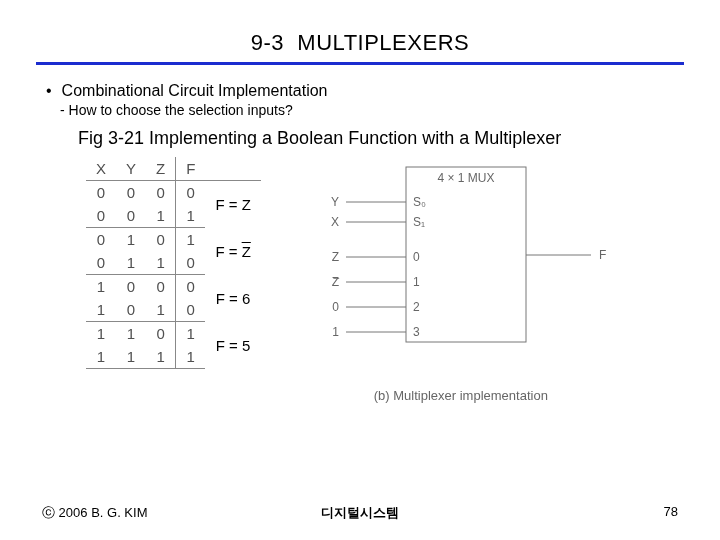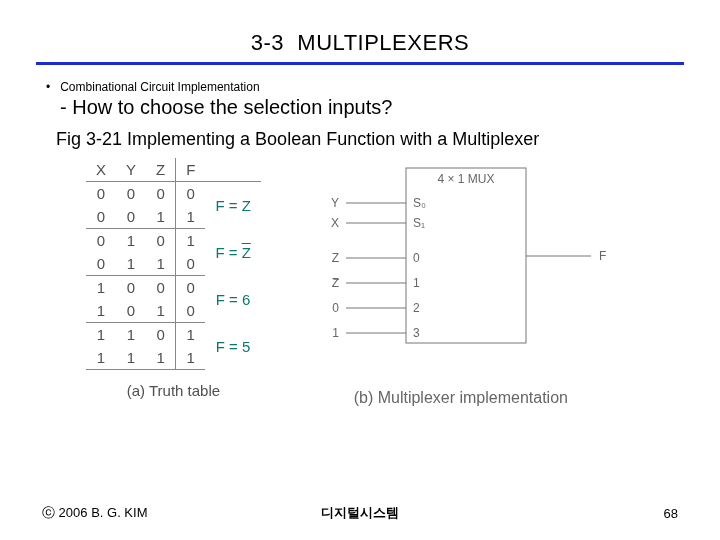--- a/index.html
+++ b/index.html
@@ -35,29 +35,29 @@
   ul.bullets {
     margin: 6px 0 0 10px;
     padding: 0;
     list-style: none;
   }
   ul.bullets > li::before {
     content: "•";
     margin-right: 10px;
   }
   ul.bullets > li {
-    font-size: 12px;
+    font-size: 16px;
     line-height: 1.45;
   }
   .sub {
     margin-left: 24px;
-    font-size: 20px;
+    font-size: 14px;
   }
   .figcap {
-    margin: 10px 0 8px 20px;
+    margin: 10px 0 8px 42px;
     font-size: 18px;
   }
   .figure-row {
     display: flex;
     align-items: flex-start;
   }
   
   .tt-wrap {
     margin-left: 50px;
     color: #555;
@@ -84,56 +84,55 @@
   .tt-wrap .label {
     text-align: center;
     font-size: 15px;
     color: #505050;
     margin-top: 12px;
   }
   .fcol {
     padding-left: 6px;
     white-space: nowrap;
     font-size: 15px;
-    color: #0f766e;
+    color: #000000;
     vertical-align: middle;
   }
   .bar { text-decoration: overline; }
 
   
   .mux-wrap {
     margin-left: 50px;
     position: relative;
     font-size: 12px;
     color: #555;
   }
   .mux-wrap .label {
     text-align: center;
-    font-size: 16px;
+    font-size: 13px;
     color: #666;
     margin-top: 18px;
   }
   .footer {
     position: absolute;
     left: 0; right: 0; bottom: 18px;
     display: flex;
     justify-content: space-between;
     padding: 0 42px;
     font-size: 13px;
-    align-items: center;
   }
   .footer .mid { position: absolute; left: 50%; transform: translateX(-50%); font-weight: bold; }
   svg text { font-family: Arial, sans-serif; fill: #666; }
 </style>
 </head>
 <body>
 
 <div class="slide">
   <div class="title">
-    <span>3-3</span>&nbsp;&nbsp;<span class="caps">MULTIPLEXERS</span>
+    <span>9-3</span>&nbsp;&nbsp;<span class="caps">MULTIPLEXERS</span>
   </div>
   <div class="hr"></div>
 
   <ul class="bullets">
     <li><span>Combinational Circuit Implementation</span></li>
   </ul>
   <div class="sub">- How to choose the selection inputs?</div>
 
   <div class="figcap">Fig 3-21  Implementing a Boolean Function with a Multiplexer</div>
 
@@ -198,21 +197,20 @@
             <td class="fcol" rowspan="2">F = 5</td>
           </tr>
           <tr>
             <td>1</td>
               <td>1</td>
               <td>1</td>
               <td class="vline">1</td>
           </tr>
         </tbody>
       </table>
-      <div class="label">(a) Truth table</div>
     </div>
 
     <div class="mux-wrap">
       <svg width="300" height="210" viewBox="0 0 300 210">
 
         <rect x="95" y="10" width="120" height="175" fill="none" stroke="#777" stroke-width="1"></rect>
         <text x="155" y="25" text-anchor="middle" font-size="12">4 × 1 MUX</text>
 
         <line x1="35" y1="45" x2="95" y2="45" stroke="#777"></line>
         <text x="28" y="49" text-anchor="end" font-size="12">Y</text>
@@ -242,15 +240,15 @@
         <line x1="215" y1="98" x2="280" y2="98" stroke="#777"></line>
         <text x="288" y="102" font-size="12">F</text>
       </svg>
       <div class="label">(b) Multiplexer implementation</div>
     </div>
   </div>
 
   <div class="footer">
     <span>ⓒ 2006  B. G. KIM</span>
     <span class="mid">디지털시스템</span>
-    <span>68</span>
+    <span>78</span>
   </div>
 </div>
 
 </body></html>

